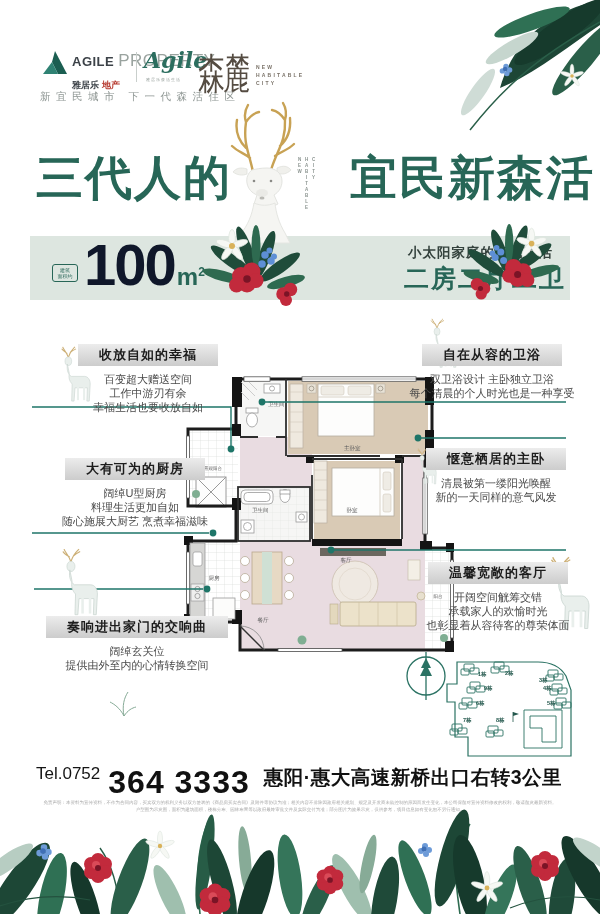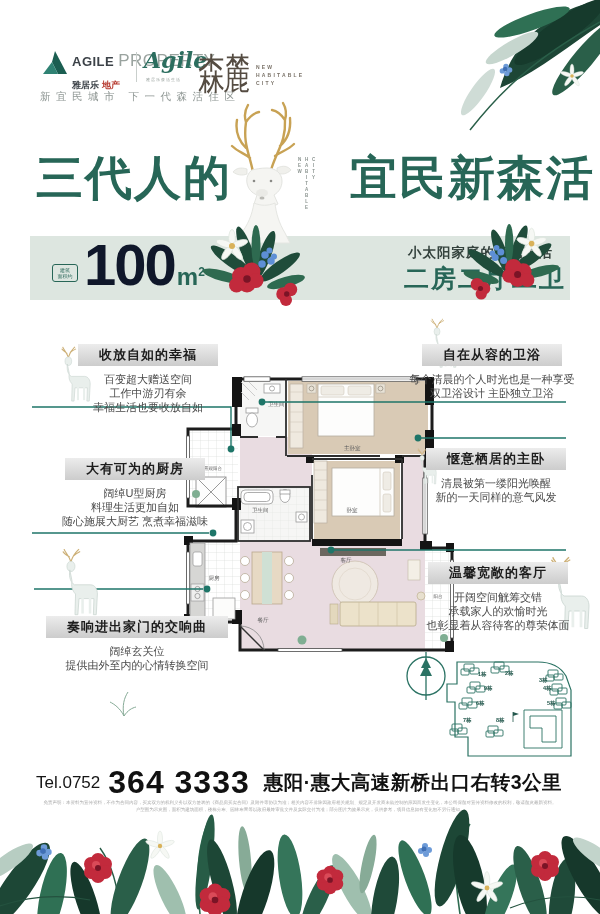--- a/index.html
+++ b/index.html
@@ -526,41 +526,41 @@
     <span class="t">大有可为的厨房</span>
     <div class="b">
       <div>阔绰U型厨房</div>
       <div>料理生活更加自如</div>
       <div>随心施展大厨艺 烹煮幸福滋味</div>
     </div>
   </div>
   <div class="feat" style="left:402px;top:344px;width:180px">
     <span class="t">自在从容的卫浴</span>
     <div class="b">
+      <div>双卫浴设计 主卧独立卫浴</div>
       <div>每个清晨的个人时光也是一种享受</div>
-      <div>双卫浴设计 主卧独立卫浴</div>
     </div>
   </div>
   <div class="feat" style="left:406px;top:448px;width:180px">
     <span class="t">惬意栖居的主卧</span>
     <div class="b">
       <div>清晨被第一缕阳光唤醒</div>
       <div>新的一天同样的意气风发</div>
     </div>
   </div>
   <div class="feat" style="left:408px;top:562px;width:180px">
     <span class="t">温馨宽敞的客厅</span>
     <div class="b">
       <div>开阔空间觥筹交错</div>
       <div>承载家人的欢愉时光</div>
       <div>也彰显着从容待客的尊荣体面</div>
     </div>
   </div>
 
-  <div class="abs" style="left:36px;top:764px;display:flex;align-items:center">
+  <div class="abs" style="left:36px;top:764px;display:flex;align-items:flex-start">
     <span class="tel-label">Tel.0752</span>
     <span class="tel-num">364 3333</span>
     <span class="addr">惠阳·惠大高速新桥出口右转3公里</span>
   </div>
   <div class="abs fineprint" style="left:35px;top:800px;width:530px">
     <div>免责声明：本资料为宣传资料，不作为合同内容，买卖双方的权利义务以双方签署的《商品房买卖合同》及附件等协议为准；相关内容不排除因政府相关规划、规定及开发商未能控制的原因而发生变化，本公司保留对宣传资料修改的权利，敬请留意最新资料。</div>
     <div>户型图为示意图，面积为建筑面积，楼栋分布、园林布置等以政府最终审批文件及实际交付为准；部分图片为效果示意，仅供参考，项目信息如有变化恕不另行通知。</div>
   </div>
 
 </div>

